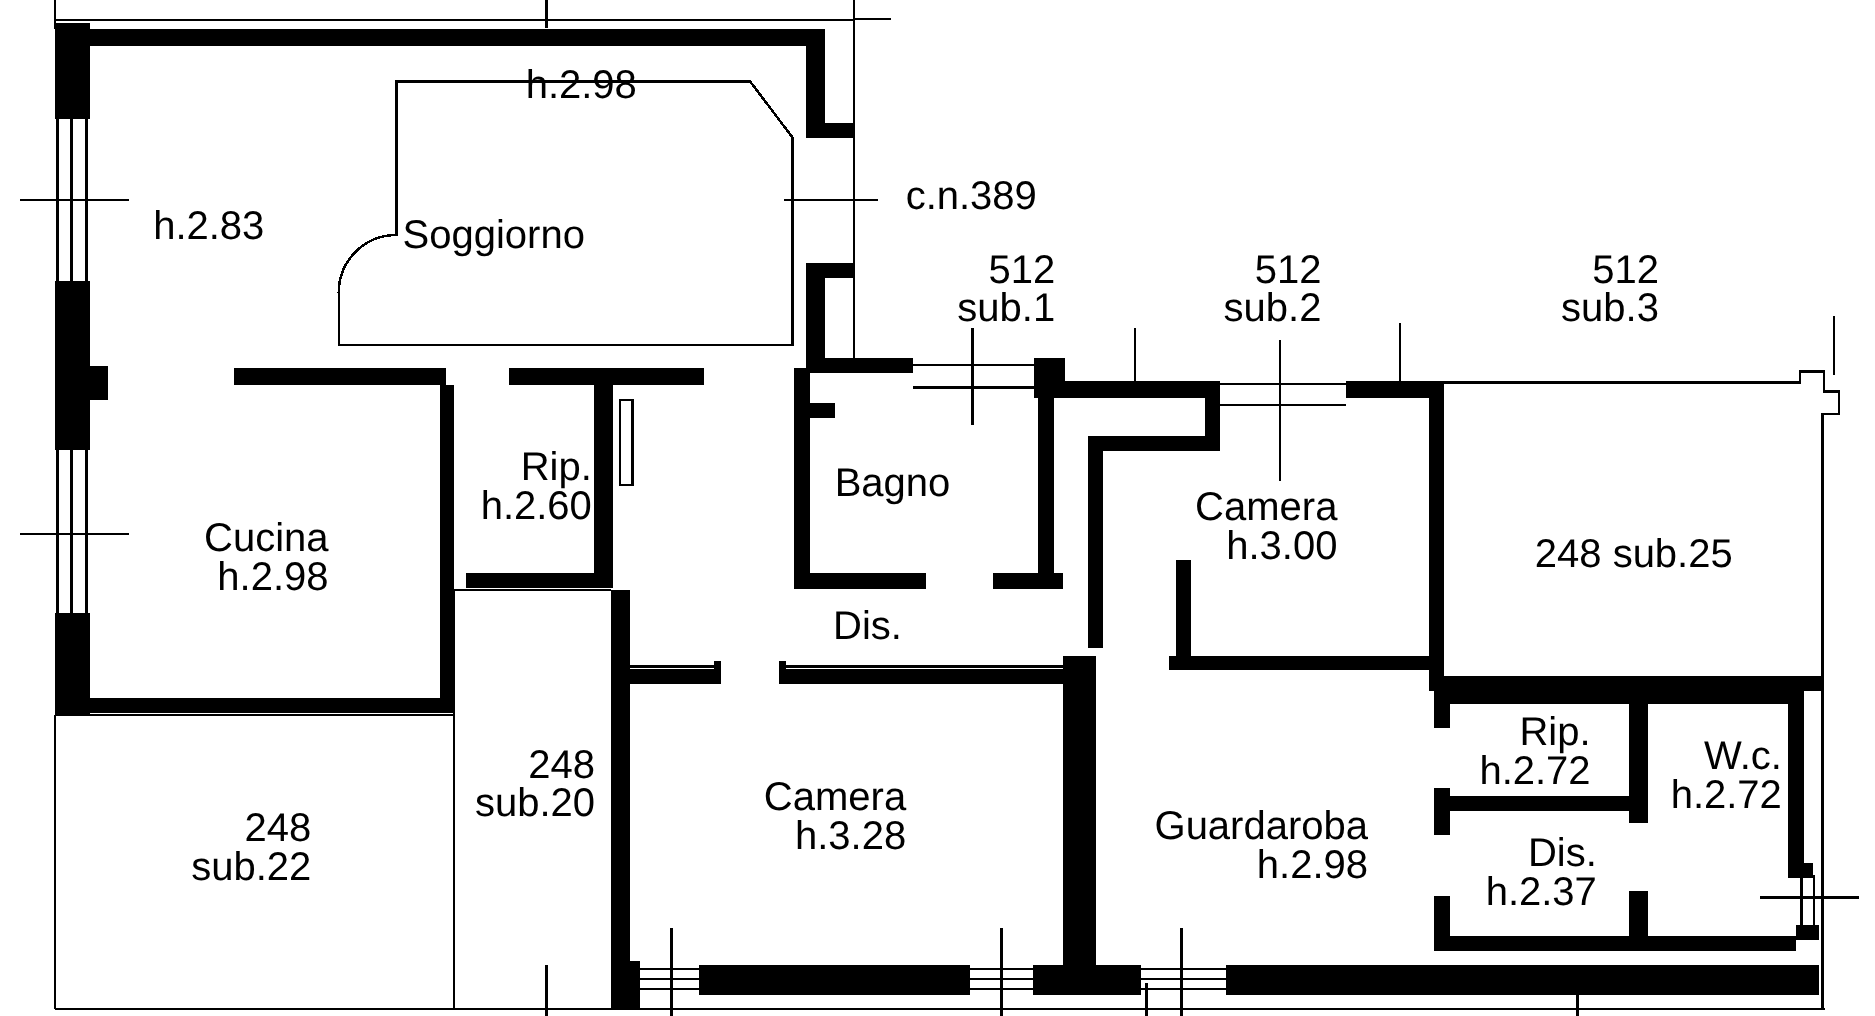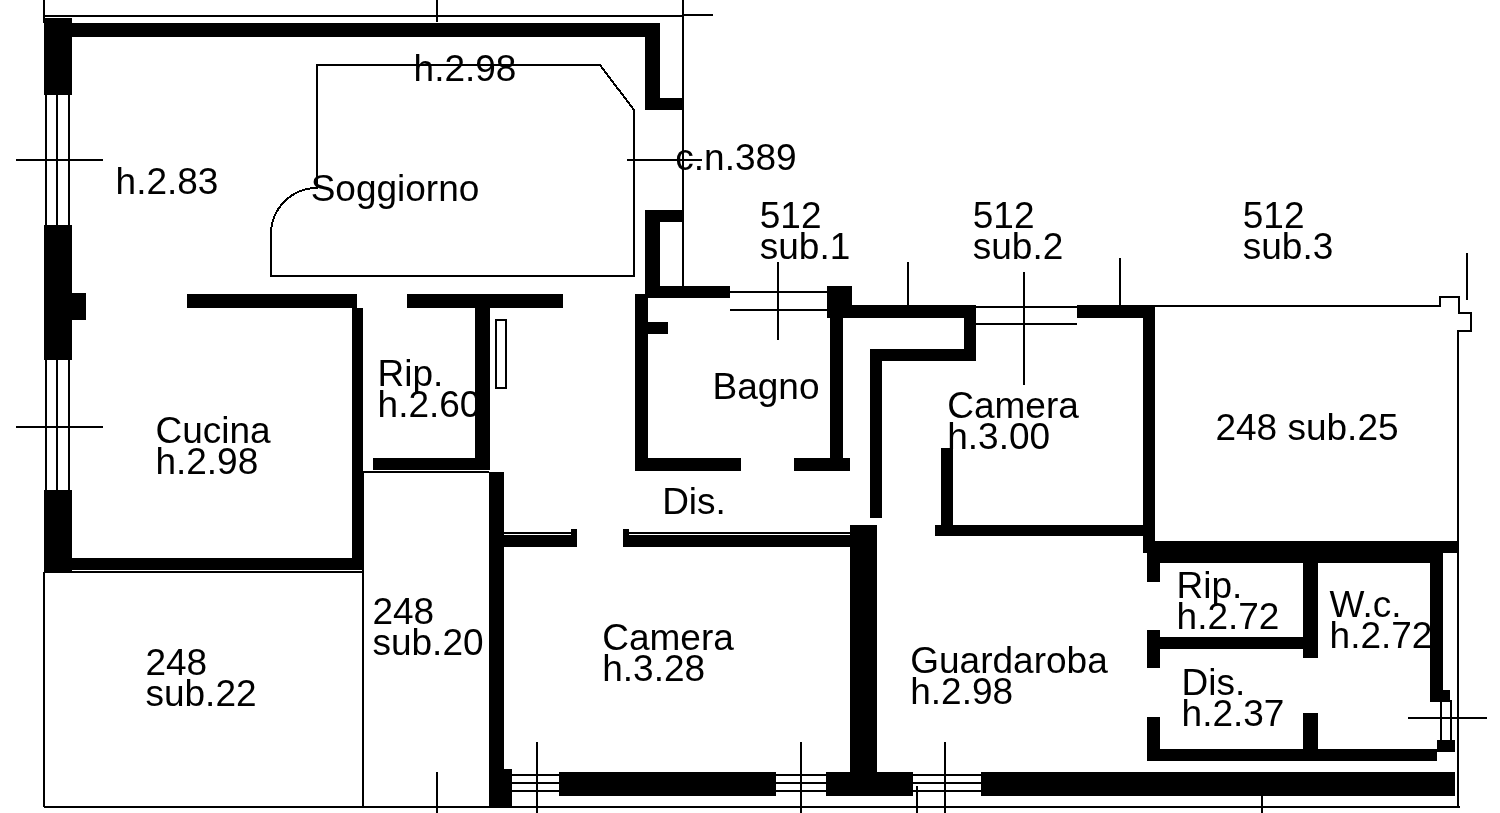--- a/index.html
+++ b/index.html
@@ -1,20 +1,20 @@
 <!DOCTYPE html>
 <html><head>
 <meta charset="utf-8">
 <style>
   html,body{margin:0;padding:0;background:#ffffff;}
   #plan{position:relative;width:1500px;height:813px;background:#ffffff;overflow:hidden;
         font-family:"Liberation Sans", sans-serif;}
   #plan svg{position:absolute;left:0;top:0;}
-  .lbl{position:absolute;transform:translate(-50%,-50%);text-align:left;
-       color:#000;font-size:37px;line-height:31px;font-weight:400;white-space:nowrap;}
+  .lbl{position:absolute;transform:translate(-50%,-50%);text-align:right;
+       color:#000;font-size:32px;line-height:31px;font-weight:400;white-space:nowrap;}
   .lbl span{display:block;}
 </style>
 </head>
 <body>
 
 <div id="plan">
 
 <svg width="1500" height="813" viewBox="0 0 1500 813">
 
   <g fill="#000" shape-rendering="crispEdges">
@@ -131,43 +131,43 @@
 
 <div class="lbl" style="left:465px;top:68px">
       <span>h.2.98</span>
     </div>
 <div class="lbl" style="left:395px;top:188px">
       <span>Soggiorno</span>
     </div>
 <div class="lbl" style="left:167px;top:181px">
       <span>h.2.83</span>
     </div>
-<div class="lbl" style="left:736px;top:157px">
+<div class="lbl" style="left:777px;top:157px">
       <span>c.n.389</span>
     </div>
 <div class="lbl" style="left:805px;top:231px">
       <span>512</span>
       <span>sub.1</span>
     </div>
 <div class="lbl" style="left:1018px;top:231px">
       <span>512</span>
       <span>sub.2</span>
     </div>
 <div class="lbl" style="left:1288px;top:231px">
       <span>512</span>
       <span>sub.3</span>
     </div>
-<div class="lbl" style="left:766px;top:386px">
+<div class="lbl" style="left:714px;top:386px">
       <span>Bagno</span>
     </div>
 <div class="lbl" style="left:1013px;top:421px">
       <span>Camera</span>
       <span>h.3.00</span>
     </div>
-<div class="lbl" style="left:1307px;top:427px">
+<div class="lbl" style="left:1307px;top:443px">
       <span>248 sub.25</span>
     </div>
 <div class="lbl" style="left:213px;top:446px">
       <span>Cucina</span>
       <span>h.2.98</span>
     </div>
 <div class="lbl" style="left:429px;top:389px">
       <span>Rip.</span>
       <span>h.2.60</span>
     </div>

